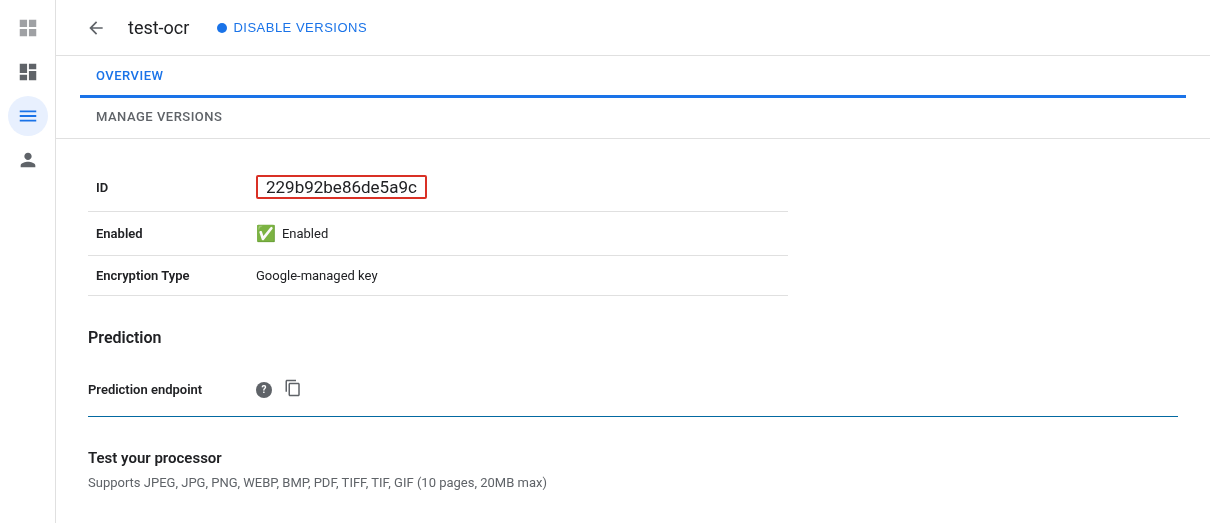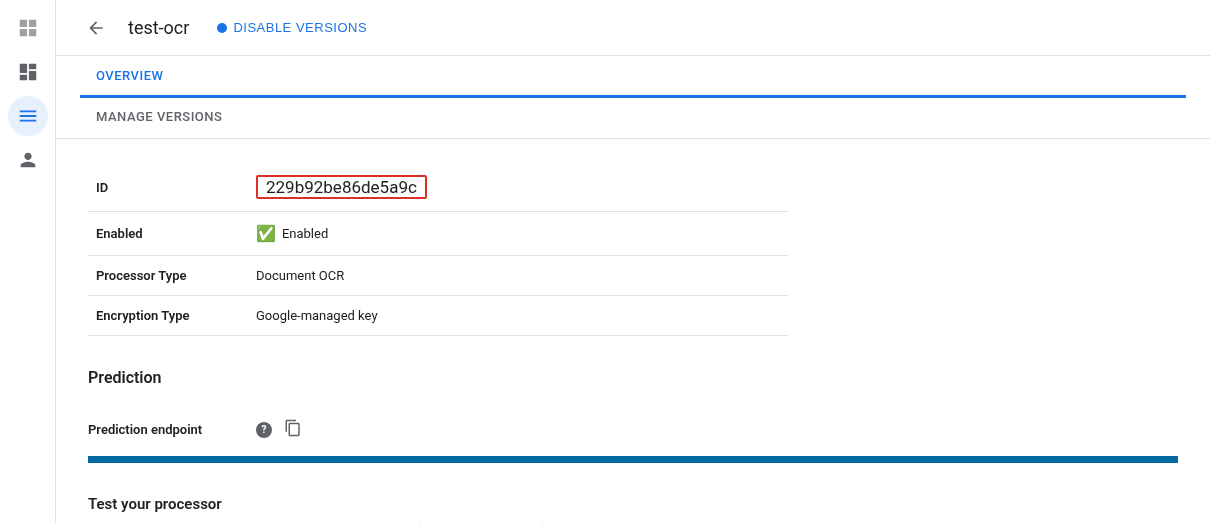--- a/index.html
+++ b/index.html
@@ -176,21 +176,21 @@
     }
 
     
     .prediction-section {
       margin-bottom: 32px;
     }
     .prediction-row {
       display: flex;
       align-items: center;
       gap: 8px;
-      border-bottom: 7px solid #0369a1;
+      border-bottom: 1px solid #0369a1;
       padding: 12px 0;
     }
     .prediction-label {
       font-weight: 600;
       font-size: 13px;
       color: #202124;
       white-space: nowrap;
       min-width: 160px;
     }
     .help-icon {
@@ -291,24 +291,20 @@
         <tr>
           <td>Enabled</td>
           <td>
             <div class="status-enabled">
               <span class="check-icon">✅</span>
               <span>Enabled</span>
             </div>
           </td>
         </tr>
         <tr>
-          <td>Processor Type</td>
-          <td>Document OCR</td>
-        </tr>
-        <tr>
           <td>Encryption Type</td>
           <td>Google-managed key</td>
         </tr>
       </tbody>
     </table>
 
     <div class="prediction-section">
       <div class="section-title">Prediction</div>
       <div class="prediction-row">
         <span class="prediction-label">Prediction endpoint</span>

